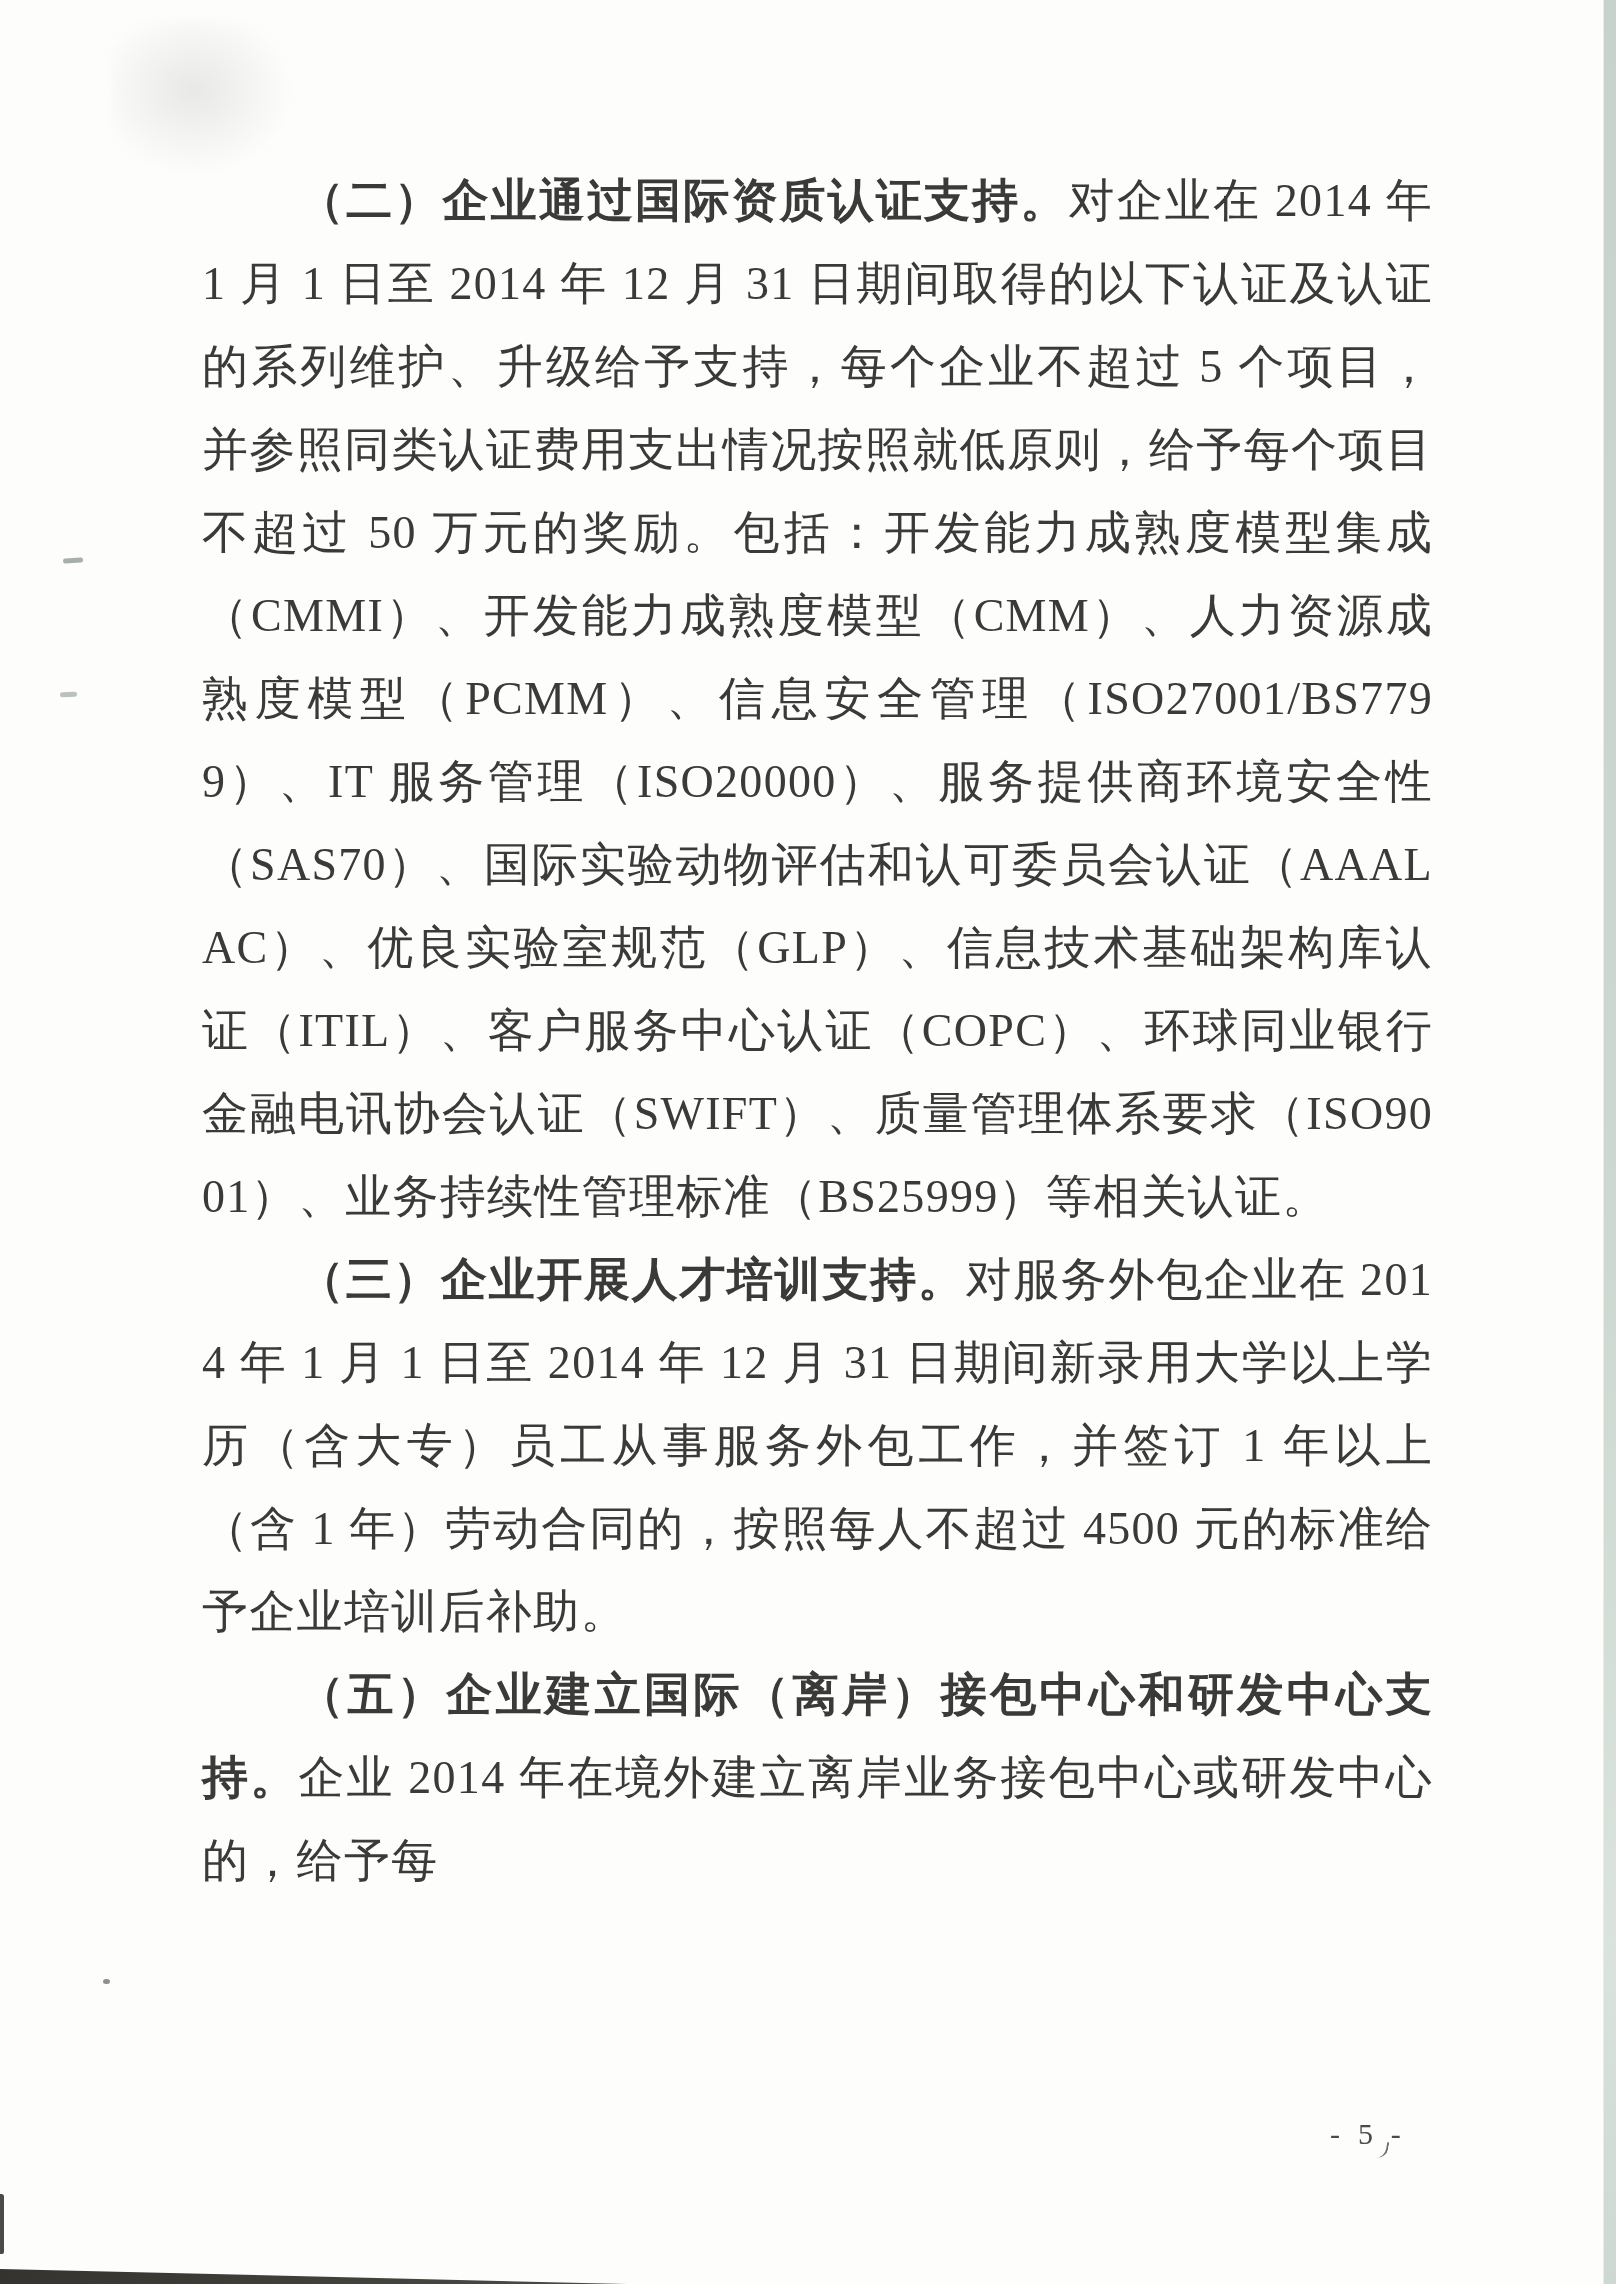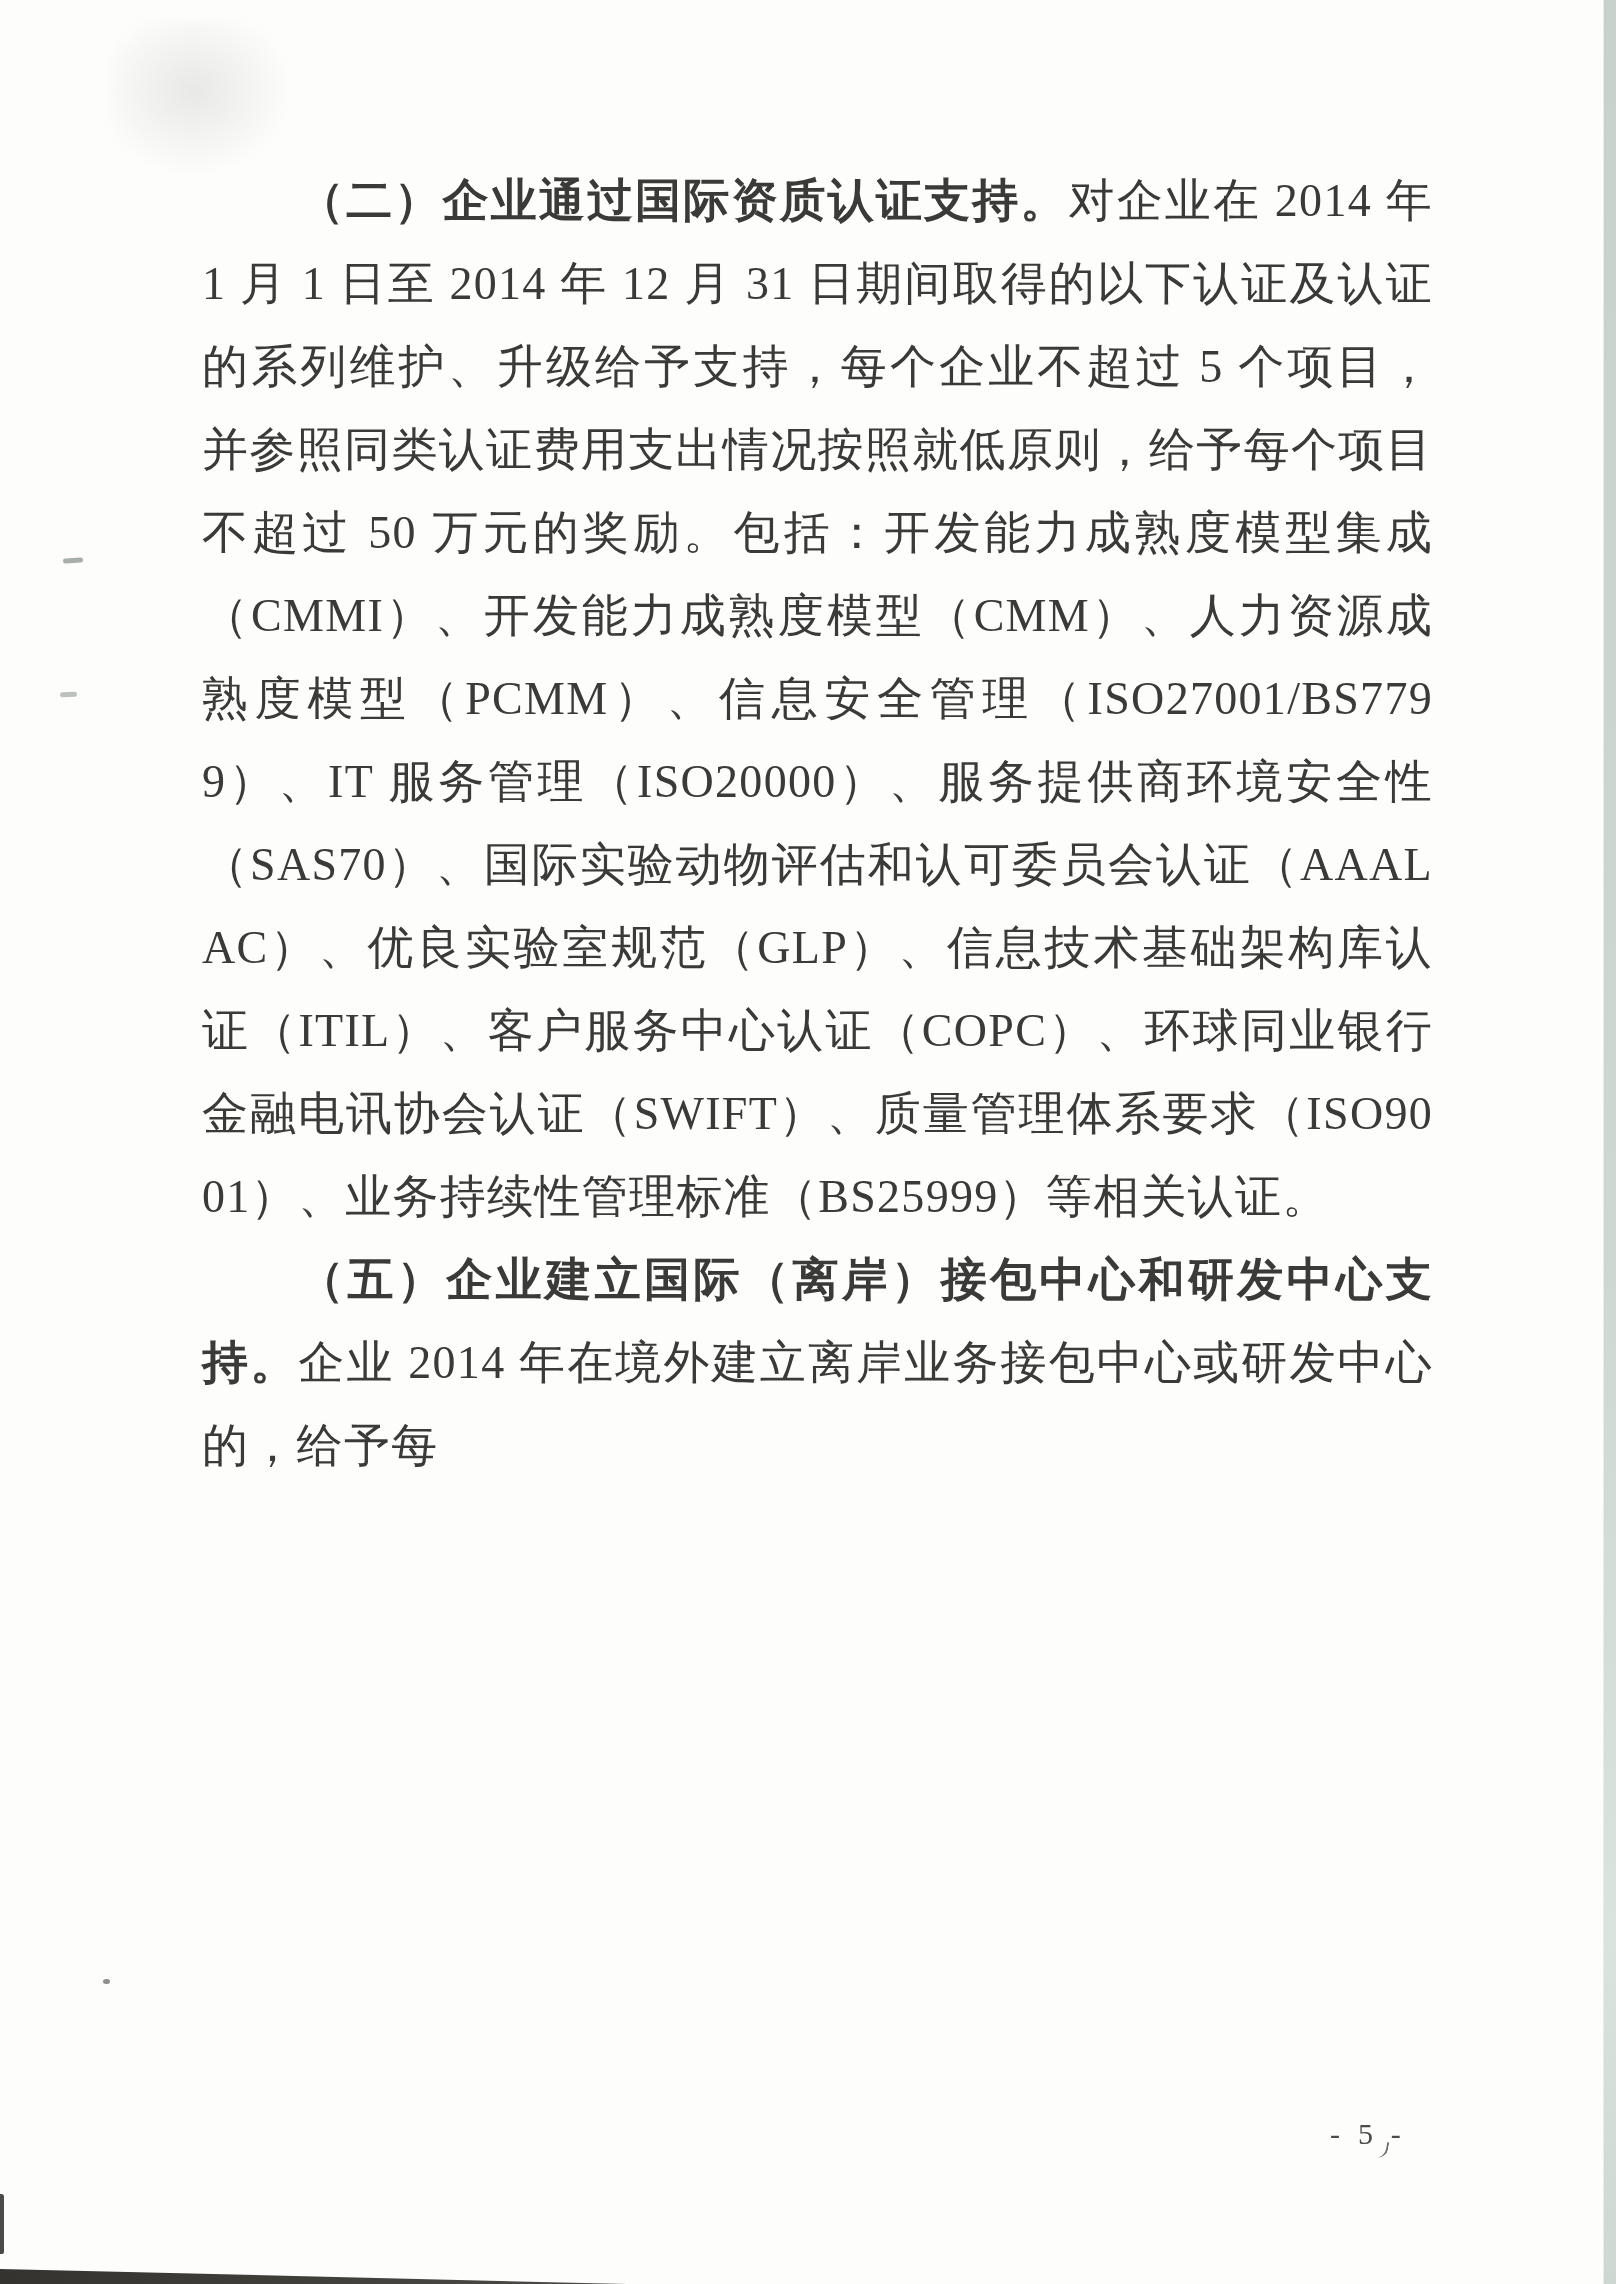--- a/index.html
+++ b/index.html
@@ -101,20 +101,23 @@
 
 <div class="page">
 
   <div class="smudge"></div>
 
   <div class="content">
     <p class="para">
       <b>（二）企业通过国际资质认证支持。</b><span>对企业在 2014 年 1 月 1 日至 2014 年 12 月 31 日期间取得的以下认证及认证的系列维护、升级给予支持，每个企业不超过 5 个项目，并参照同类认证费用支出情况按照就低原则，给予每个项目不超过 50 万元的奖励。包括：开发能力成熟度模型集成（CMMI）、开发能力成熟度模型（CMM）、人力资源成熟度模型（PCMM）、信息安全管理（ISO27001/BS7799）、IT 服务管理（ISO20000）、服务提供商环境安全性（SAS70）、国际实验动物评估和认可委员会认证（AAALAC）、优良实验室规范（GLP）、信息技术基础架构库认证（ITIL）、客户服务中心认证（COPC）、环球同业银行金融电讯协会认证（SWIFT）、质量管理体系要求（ISO9001）、业务持续性管理标准（BS25999）等相关认证。</span>
     </p>
     <p class="para">
+      <b>（三）企业开展人才培训支持。</b><span>对服务外包企业在 2014 年 1 月 1 日至 2014 年 12 月 31 日期间新录用大学以上学历（含大专）员工从事服务外包工作，并签订 1 年以上（含 1 年）劳动合同的，按照每人不超过 4500 元的标准给予企业培训后补助。</span>
+    </p>
+    <p class="para">
       <b>（五）企业建立国际（离岸）接包中心和研发中心支持。</b><span>企业 2014 年在境外建立离岸业务接包中心或研发中心的，给予每</span>
     </p>
   </div>
 
   <div class="page-number">- 5 -</div>
 
   <div class="speck-dash d1"></div>
   <div class="speck-dash d2"></div>
   <div class="speck-dot"></div>
   <div class="edge-mark"></div>

